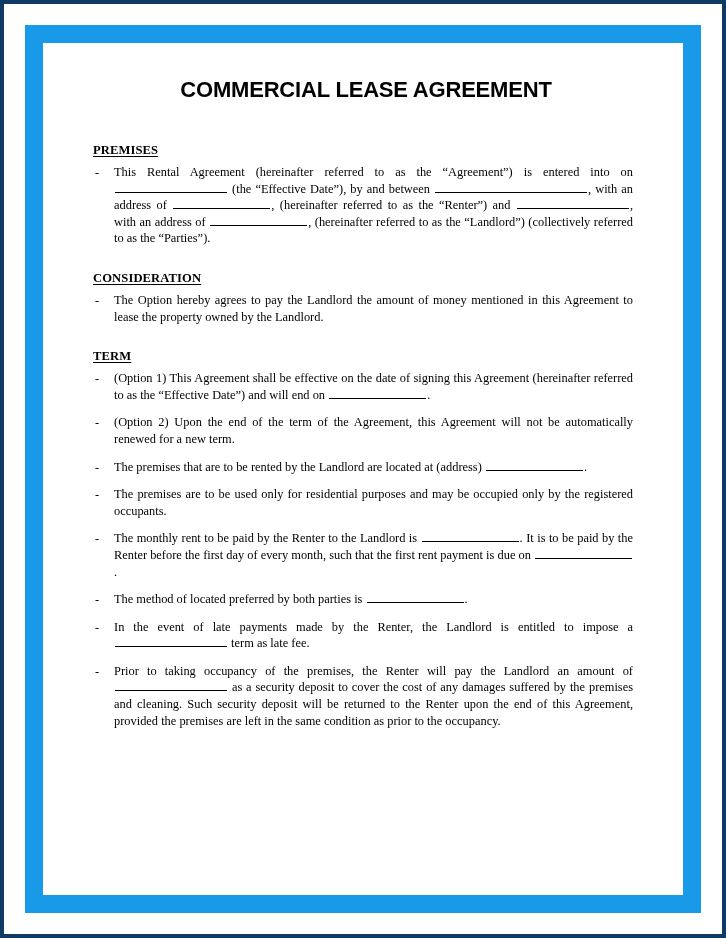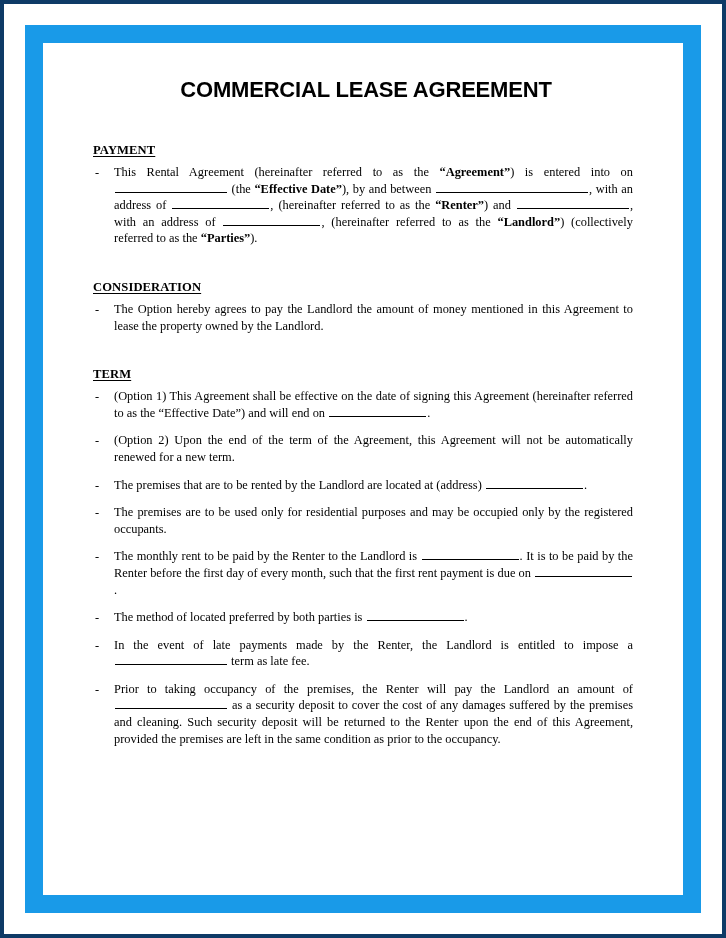--- a/index.html
+++ b/index.html
@@ -60,21 +60,21 @@
   .section-heading {
     font-family: "Liberation Serif", serif;
     font-weight: bold;
     font-size: 12.6px;
     color: #000000;
     text-decoration: underline;
     text-underline-offset: 2px;
     margin: 0 0 6px 0;
     letter-spacing: 0.1px;
   }
-  .section-heading.gap-top { margin-top: 33px; }
+  .section-heading.gap-top { margin-top: 24px; }
 
   .clause {
     position: relative;
     font-size: 12.4px;
     line-height: 16.6px;
     color: #000000;
     text-align: justify;
     text-justify: inter-word;
     padding-left: 21px;
     margin: 0 0 11px 0;
@@ -90,31 +90,31 @@
     display: inline-block;
     border-bottom: 1px solid #000000;
     vertical-align: baseline;
     height: 11px;
     margin: 0 1px;
   }
   .b-md  { width: 97px; }
   .b-lg  { width: 112px; }
   .b-xl  { width: 152px; }
 
-  b { font-weight: bold; }
+  b { font-weight: normal; }
 </style>
 </head>
 <body>
 
 <div id="page-frame">
   <div id="blue-frame">
     <div id="doc-body">
       <h1 id="doc-title">COMMERCIAL LEASE AGREEMENT</h1>
       <div id="sections-root">
-          <div class="section-heading">PAYMENT</div>
+          <div class="section-heading">PREMISES</div>
           <p class="clause"><span class="dash">-</span><span>This Rental Agreement (hereinafter referred to as the </span><b>“Agreement”</b><span>) is entered into on </span><span class="blank b-lg"></span><span> (the </span><b>“Effective Date”</b><span>), by and between </span><span class="blank b-xl"></span><span>, with an address of </span><span class="blank b-md"></span><span>, (hereinafter referred to as the </span><b>“Renter”</b><span>) and </span><span class="blank b-lg"></span><span>, with an address of </span><span class="blank b-md"></span><span>, (hereinafter referred to as the </span><b>“Landlord”</b><span>) (collectively referred to as the </span><b>“Parties”</b><span>).</span></p>
           <div class="section-heading gap-top">CONSIDERATION</div>
           <p class="clause"><span class="dash">-</span><span>The Option hereby agrees to pay the Landlord the amount of money mentioned in this Agreement to lease the property owned by the Landlord.</span></p>
           <div class="section-heading gap-top">TERM</div>
           <p class="clause"><span class="dash">-</span><span>(Option 1) This Agreement shall be effective on the date of signing this Agreement (hereinafter referred to as the “Effective Date”) and will end on </span><span class="blank b-md"></span><span>.</span></p>
           <p class="clause"><span class="dash">-</span><span>(Option 2) Upon the end of the term of the Agreement, this Agreement will not be automatically renewed for a new term.</span></p>
           <p class="clause"><span class="dash">-</span><span>The premises that are to be rented by the Landlord are located at (address) </span><span class="blank b-md"></span><span>.</span></p>
           <p class="clause"><span class="dash">-</span><span>The premises are to be used only for residential purposes and may be occupied only by the registered occupants.</span></p>
           <p class="clause"><span class="dash">-</span><span>The monthly rent to be paid by the Renter to the Landlord is </span><span class="blank b-md"></span><span>. It is to be paid by the Renter before the first day of every month, such that the first rent payment is due on </span><span class="blank b-md"></span><span>.</span></p>
           <p class="clause"><span class="dash">-</span><span>The method of located preferred by both parties is </span><span class="blank b-md"></span><span>.</span></p>

